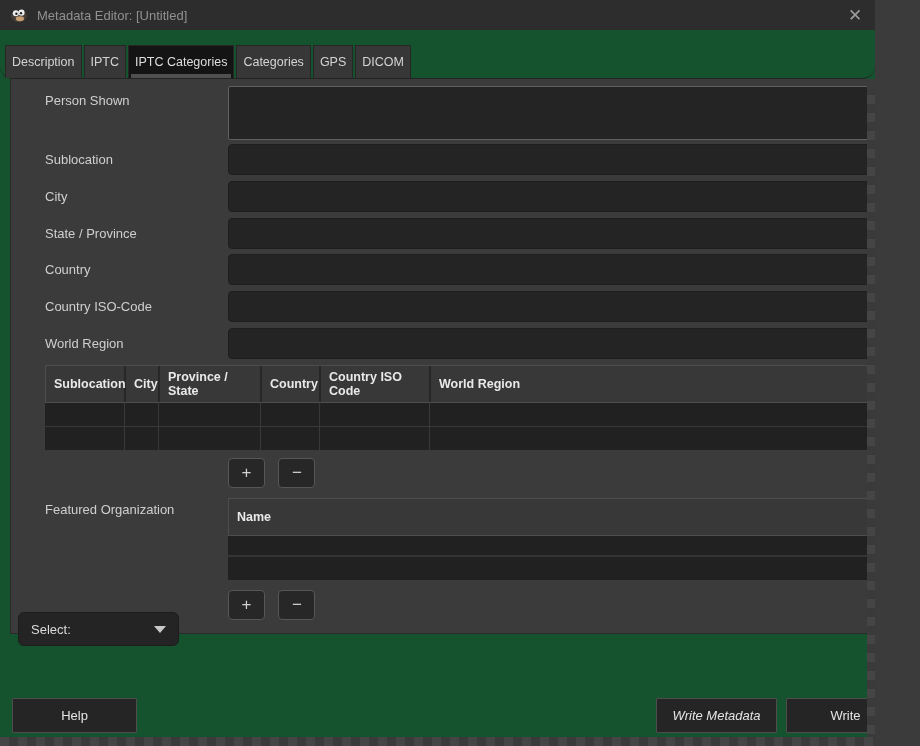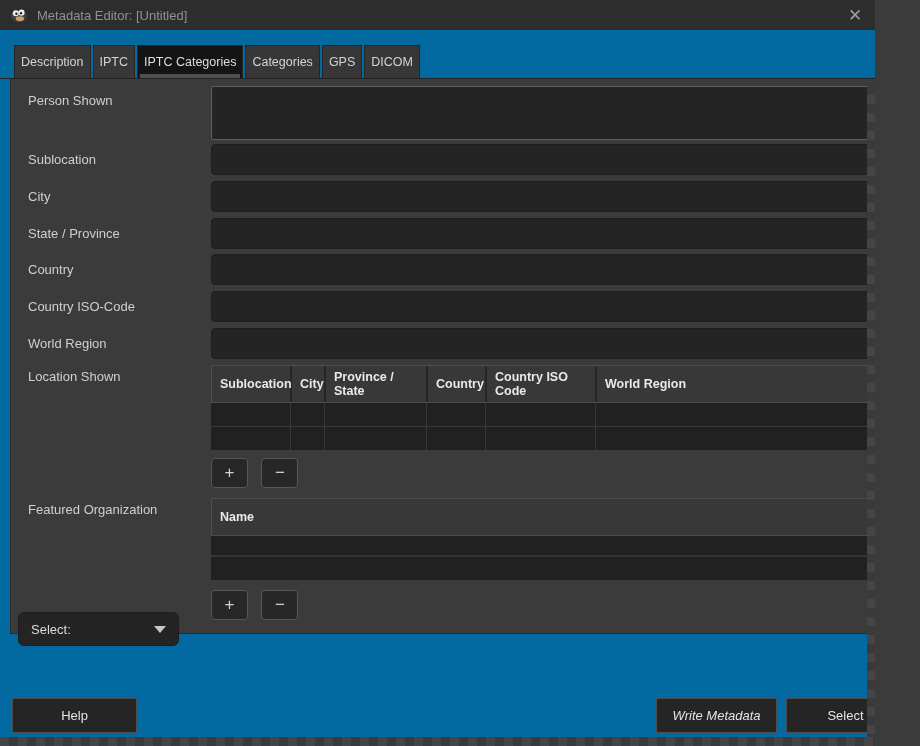--- a/index.html
+++ b/index.html
@@ -1,52 +1,52 @@
 <!DOCTYPE html>
 <html><head>
 <meta charset="utf-8">
 <style>
   html,body{margin:0;padding:0;background:#3b3b3b;}
   *{box-sizing:border-box;}
   .window{
     position:relative;width:875px;height:746px;overflow:hidden;
-    background:#0369a1;font-family:"Liberation Sans",sans-serif;color:#d6d6d6;
+    background:#14532d;font-family:"Liberation Sans",sans-serif;color:#d6d6d6;
   }
   
   .titlebar{
     position:absolute;top:0;left:0;right:0;height:30px;background:#2d2d2d;
     display:flex;align-items:center;padding:0 10px;
   }
   .titlebar .app-icon{flex:none;width:18px;height:16px;margin-right:9px;}
   .titlebar .title{font-size:13px;color:#919191;}
   .close-btn{
     position:absolute;right:6px;top:3px;width:28px;height:24px;display:flex;
     align-items:center;justify-content:center;font-size:17px;color:#9c9c9c;cursor:default;
   }
   
   .tabstrip{
     position:absolute;top:30px;left:0;right:0;height:49px;
-    border-bottom:1px solid #232323;display:flex;align-items:flex-end;padding-left:14px;
+    border-bottom:1px solid #232323;display:flex;align-items:flex-end;padding-left:5px;border-radius:13px;
   }
   .tab{
     position:relative;height:33px;display:flex;align-items:center;
     padding:0 6px;margin-right:2px;font-size:12.5px;color:#d4d4d4;
     background:#373737;border:1px solid #262626;border-bottom:none;
   }
   .tab.active{background:#141414;color:#dedede;}
   .tab.active::after{
     content:"";position:absolute;left:2px;right:2px;bottom:0;height:4px;background:#4f4f4f;
   }
   
   .panel{
     position:absolute;left:10px;top:79px;width:898px;height:555px;
     background:#3b3b3b;border:1px solid #2b2b2b;border-top:none;
     padding:7px 18px 0 17px;overflow:hidden;
   }
-  .row{display:flex;}
+  .row{display:flex;margin-left:17px;}
   .row .lbl{flex:none;width:183px;font-size:13px;color:#cfcfcf;}
   .row .fld{flex:1;min-width:0;}
   .row.ta-row{height:54px;margin-bottom:4px;}
   .row.ta-row .lbl{padding-top:7px;}
   .row.entry-row{height:31px;margin-bottom:5.8px;align-items:center;}
   .row.table-row .lbl{padding-top:4px;}
   textarea.entry-multi{
     width:100%;height:54px;background:#242424;border:1px solid #606060;
     border-radius:2px;resize:none;color:#dddddd;font-family:"Liberation Sans",sans-serif;font-size:13px;outline:none;
   }
@@ -173,21 +173,20 @@
       <div class="lbl">Country ISO-Code</div>
       <div class="fld"><input type="text" class="entry" style=""></div>
     </div>
 
     <div class="row entry-row">
       <div class="lbl">World Region</div>
       <div class="fld"><input type="text" class="entry" style=""></div>
     </div>
 
     <div class="row table-row loc-tablerow">
-      <div class="lbl">Location Shown</div>
       <div class="fld">
         <div class="meta-table loc">
           <div class="thead">
             <div class="hcell c0">Sublocation</div>
             <div class="hcell c1">City</div>
             <div class="hcell c2">Province / State</div>
             <div class="hcell c3">Country</div>
             <div class="hcell c4">Country ISO Code</div>
             <div class="hcell">World Region</div>
           </div>
@@ -260,18 +259,18 @@
     <span class="select-arrow"></span>
   </div>
 
   <div class="footer-btn help-btn">
     <span>Help</span>
   </div>
   <div class="footer-btn write-btn">
     <span>Write Metadata</span>
   </div>
   <div class="footer-btn cancel-btn">
-    <span>Select</span>
+    <span>Write</span>
   </div>
 
   <div class="edge-right"></div>
   <div class="edge-bottom"></div>
 </div>
 
 </body></html>

